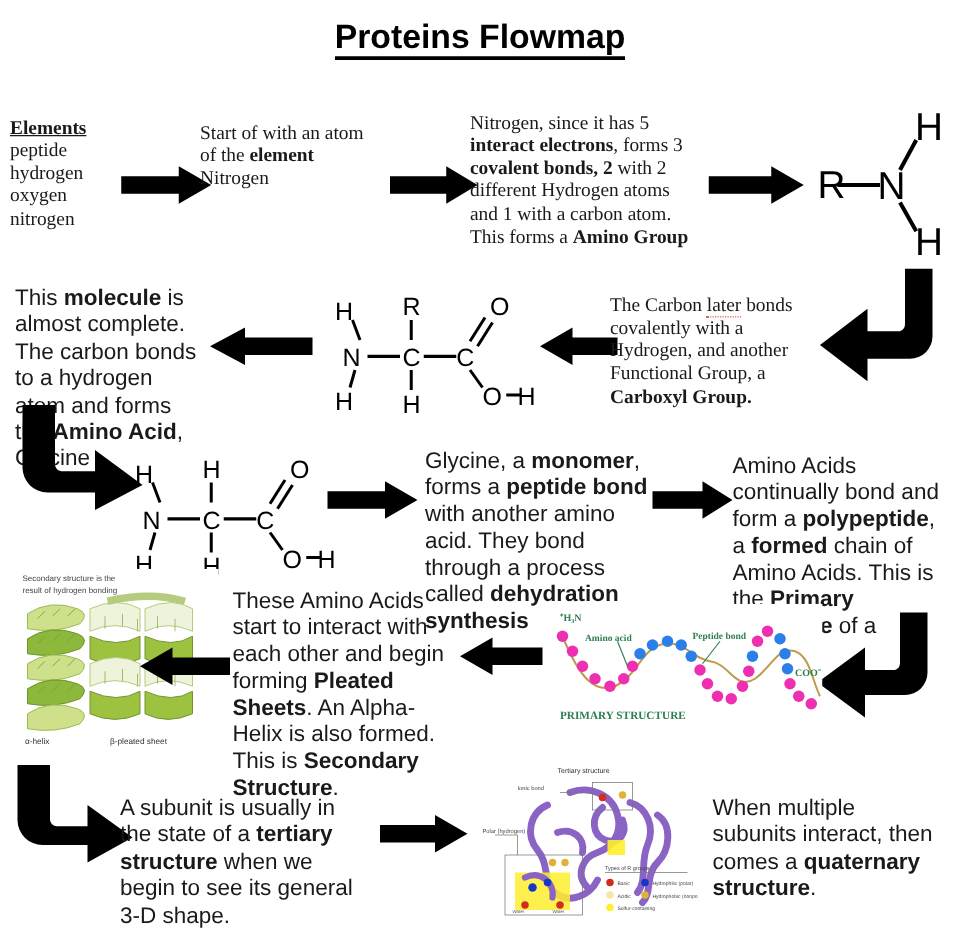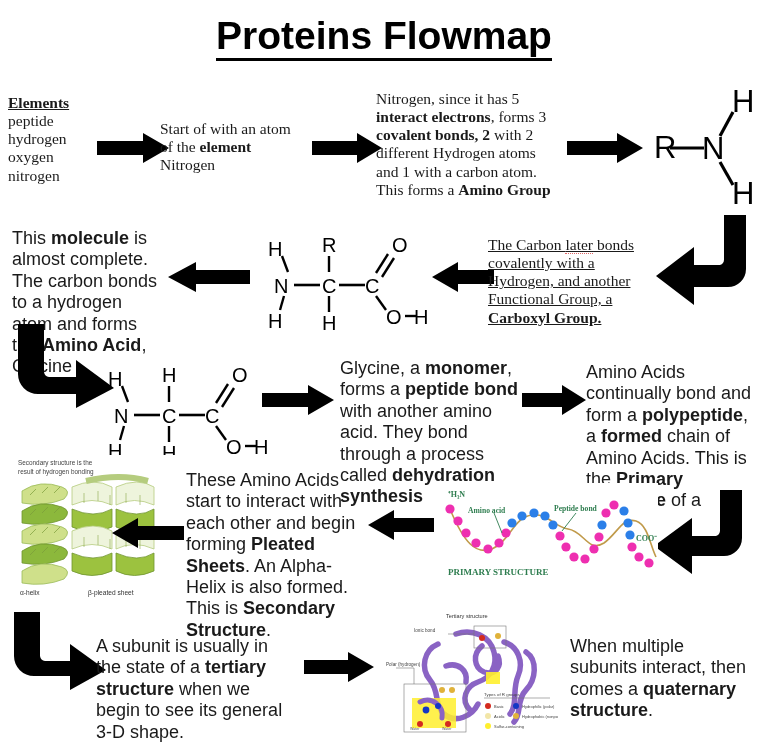--- a/index.html
+++ b/index.html
@@ -8,21 +8,21 @@
     width:768px;height:748px;background:#ffffff;position:relative;
     font-family:"Liberation Sans", sans-serif;color:#141414;overflow:hidden;
   }
   .canvas{position:absolute;left:0;top:0;width:768px;height:748px;}
   .abs{position:absolute;}
 
   
   #title{
     left:0;top:14px;width:768px;text-align:center;
     font-family:"Liberation Sans", sans-serif;
-    font-weight:bold;font-size:39px;letter-spacing:0px;color:#000;
+    font-weight:bold;font-size:27px;letter-spacing:0px;color:#000;
   }
   #title span{border-bottom:3px solid #000;padding-bottom:1px;}
 
   
   .tb{font-size:14.5px;line-height:1.18;color:#1a1a1a;}
   .serif{font-family:"Liberation Serif", serif;font-size:15.5px;line-height:1.17;}
   .sans{font-family:"Liberation Sans", sans-serif;font-size:18px;line-height:1.19;}
   .tb b{font-weight:bold;}
   .sp{ 
     border-bottom:1.5px dotted #e06666;
@@ -56,21 +56,21 @@
     <div>oxygen</div>
     <div>nitrogen</div>
   </div>
 
   <div class="arrow" style="left:97px;top:133px;">
     <svg width="72" height="30" viewBox="0 0 72 30" aria-hidden="true">
       <path d="M0 8 H46 V0 L72 15 L46 30 V22 H0 Z" fill="#000"></path>
     </svg>
   </div>
 
-  <div class="abs tb serif" style="left:160px;top:120px;width:160px;">
+  <div class="abs tb serif" style="left:160px;top:98px;width:160px;">
     <div>Start of with an atom</div>
     <div><span>of the </span><b>element</b></div>
     <div>Nitrogen</div>
   </div>
 
   <div class="arrow" style="left:312px;top:133px;">
     <svg width="70" height="30" viewBox="0 0 70 30" aria-hidden="true">
       <path d="M0 8 H45 V0 L70 15 L45 30 V22 H0 Z" fill="#000"></path>
     </svg>
   </div>
@@ -144,21 +144,21 @@
       <text x="152" y="96" font-family="'Liberation Sans',sans-serif" font-size="20" fill="#000">H</text>
     </svg>
   </div>
 
   <div class="arrow" style="left:432px;top:262px;">
     <svg width="62" height="30" viewBox="0 0 62 30" aria-hidden="true">
       <path d="M62 8 H26 V0 L0 15 L26 30 V22 H62 Z" fill="#000"></path>
     </svg>
   </div>
 
-  <div class="abs tb serif" style="left:488px;top:236px;width:155px;text-decoration:underline;">
+  <div class="abs tb serif" style="left:488px;top:236px;width:155px;">
     <span>The Carbon </span><span class="sp">later</span><span> bonds covalently with a Hydrogen, and another Functional Group, a </span><b>Carboxyl Group.</b>
   </div>
 
   <div class="arrow" style="left:18px;top:324px;">
     <svg width="100" height="84" viewBox="0 0 100 84" aria-hidden="true">
       <path d="M0 0 H26 V48 a6 6 0 0 0 5 5 H58 V36 L96 64 L58 84 V70 H20 a20 20 0 0 1 -20 -20 Z" fill="#000"></path>
     </svg>
   </div>
 
   <div class="chem" style="left:102px;top:358px;">

